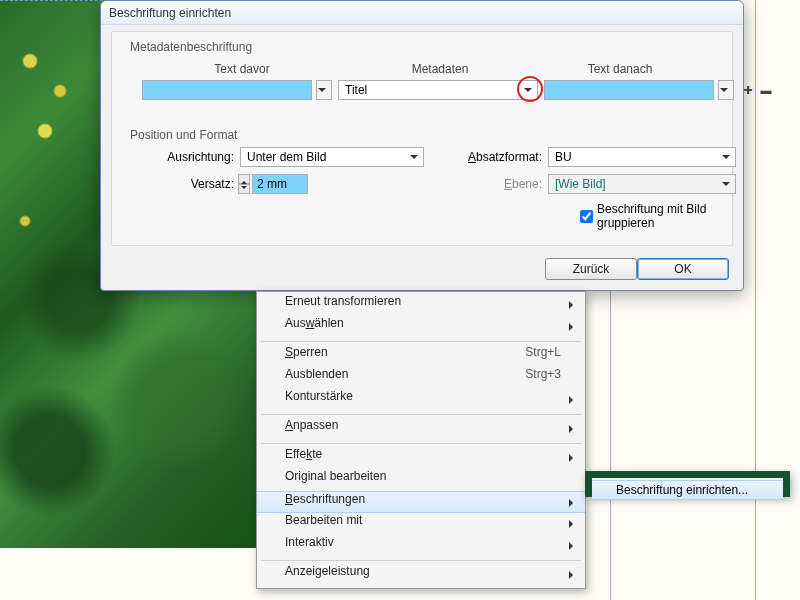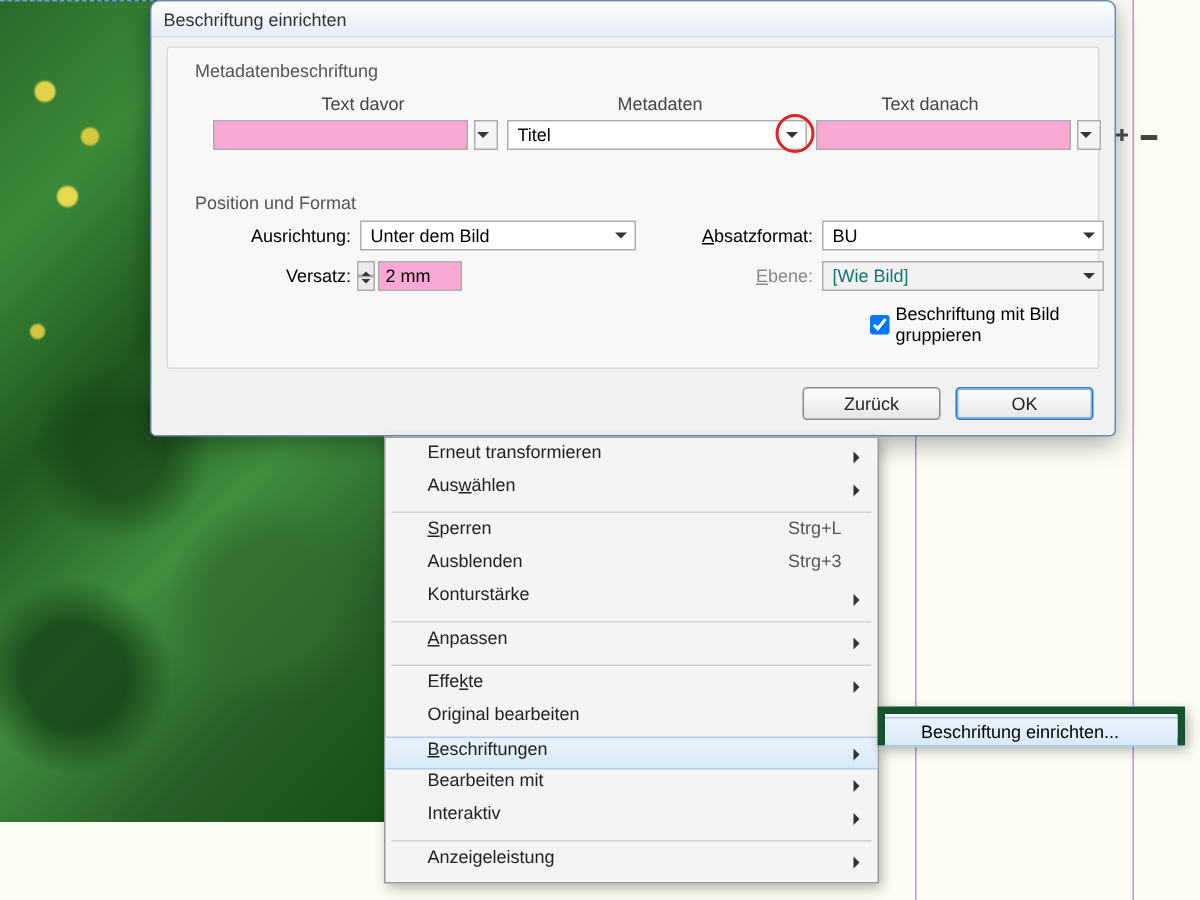--- a/index.html
+++ b/index.html
@@ -44,21 +44,21 @@
     border-bottom: 1px solid #cfd8e3;
     border-radius: 6px 6px 0 0;
     color: #333;
   }
   .dlg-body { position: absolute; left: 10px; right: 10px; top: 30px; bottom: 44px; background: #f7f7f7; border: 1px solid #d9d9d9; border-radius: 2px; }
 
   .group-label { position: absolute; color: #555; }
   .col-label { position: absolute; color: #444; text-align: center; }
 
   .txt {
-    position: absolute; height: 20px; background: #f9a8d4; border: 1px solid #adadad; padding: 2px 4px;
+    position: absolute; height: 20px; background: #7dd3fc; border: 1px solid #adadad; padding: 2px 4px;
   }
   .dd {
     position: absolute; height: 20px; background: #fff; border: 1px solid #adadad; padding: 2px 35px 2px 6px;
   }
   .dd::after, .arrow-btn::after {
     content: ""; position: absolute; right: 5px; top: 7px;
     border: 4px solid transparent; border-top-color: #333;
   }
   .dd.disabled { color: #0f766e; background: #f2f2f2; }
   .arrow-btn {
@@ -75,21 +75,21 @@
   .spinner .up::after { content:""; position:absolute; left:2px; top:3px; border:3px solid transparent; border-bottom-color:#333; }
   .spinner .down::after { content:""; position:absolute; left:2px; top:1px; border:3px solid transparent; border-top-color:#333; }
 
   .checkbox { position: absolute; display: flex; align-items: center; gap: 4px; }
   .checkbox input { width: 13px; height: 13px; }
 
   .red-circle {
     position: absolute; width: 26px; height: 26px; border: 2px solid #d22; border-radius: 50%; pointer-events: none;
   }
 
-  .dlg-buttons { position: absolute; right: 14px; bottom: 10px; display: flex; gap: 10px; }
+  .dlg-buttons { position: absolute; right: 14px; bottom: 10px; display: flex; }
   .btn {
     width: 92px; height: 22px; border: 1px solid #8a8a8a; border-radius: 3px;
     background: linear-gradient(#fefefe, #e6e6e6); color: #222;
   }
   .btn.primary { border-color: #2a78c8; box-shadow: 0 0 0 1px #7db4ea inset; }
 
   
   .ctx {
     position: absolute; left: 256px; top: 291px; width: 330px;
     background: #f4f4f4; border: 1px solid #9a9a9a; box-shadow: 2px 3px 8px rgba(0,0,0,.3);
@@ -100,21 +100,21 @@
     color: #222; position: relative; white-space: nowrap;
   }
   .ctx .item.hover { background: linear-gradient(#eaf3fb, #d7e9f7); border: 1px solid #aecff0; border-left: none; border-right: none; height: 22px; }
   .ctx .item .shortcut { margin-left: auto; color: #555; }
   .ctx .item .sub { position: absolute; right: 8px; top: 7px; border: 4px solid transparent; border-left-color: #333; }
   .ctx .sep { height: 1px; margin: 3px 4px; background: #d0d0d0; }
   .ctx .u { text-decoration: underline; }
 
   .submenu {
     position: absolute; left: 585px; top: 471px; width: 205px; height: 26px;
-    background: #f4f4f4; border: 5px solid #14532d; box-shadow: 2px 3px 8px rgba(0,0,0,.3);
+    background: #f4f4f4; border: 7px solid #14532d; box-shadow: 2px 3px 8px rgba(0,0,0,.3);
     padding: 2px 0;
   }
   .submenu .item { height: 20px; display:flex; align-items:center; padding: 0 12px 0 24px; }
   .submenu .item.hover { background: linear-gradient(#eaf3fb,#d7e9f7); border-top:1px solid #aecff0; border-bottom:1px solid #aecff0; }
 
   .field-label { position:absolute; text-align:right; }
 </style>
 </head>
 <body>
 

